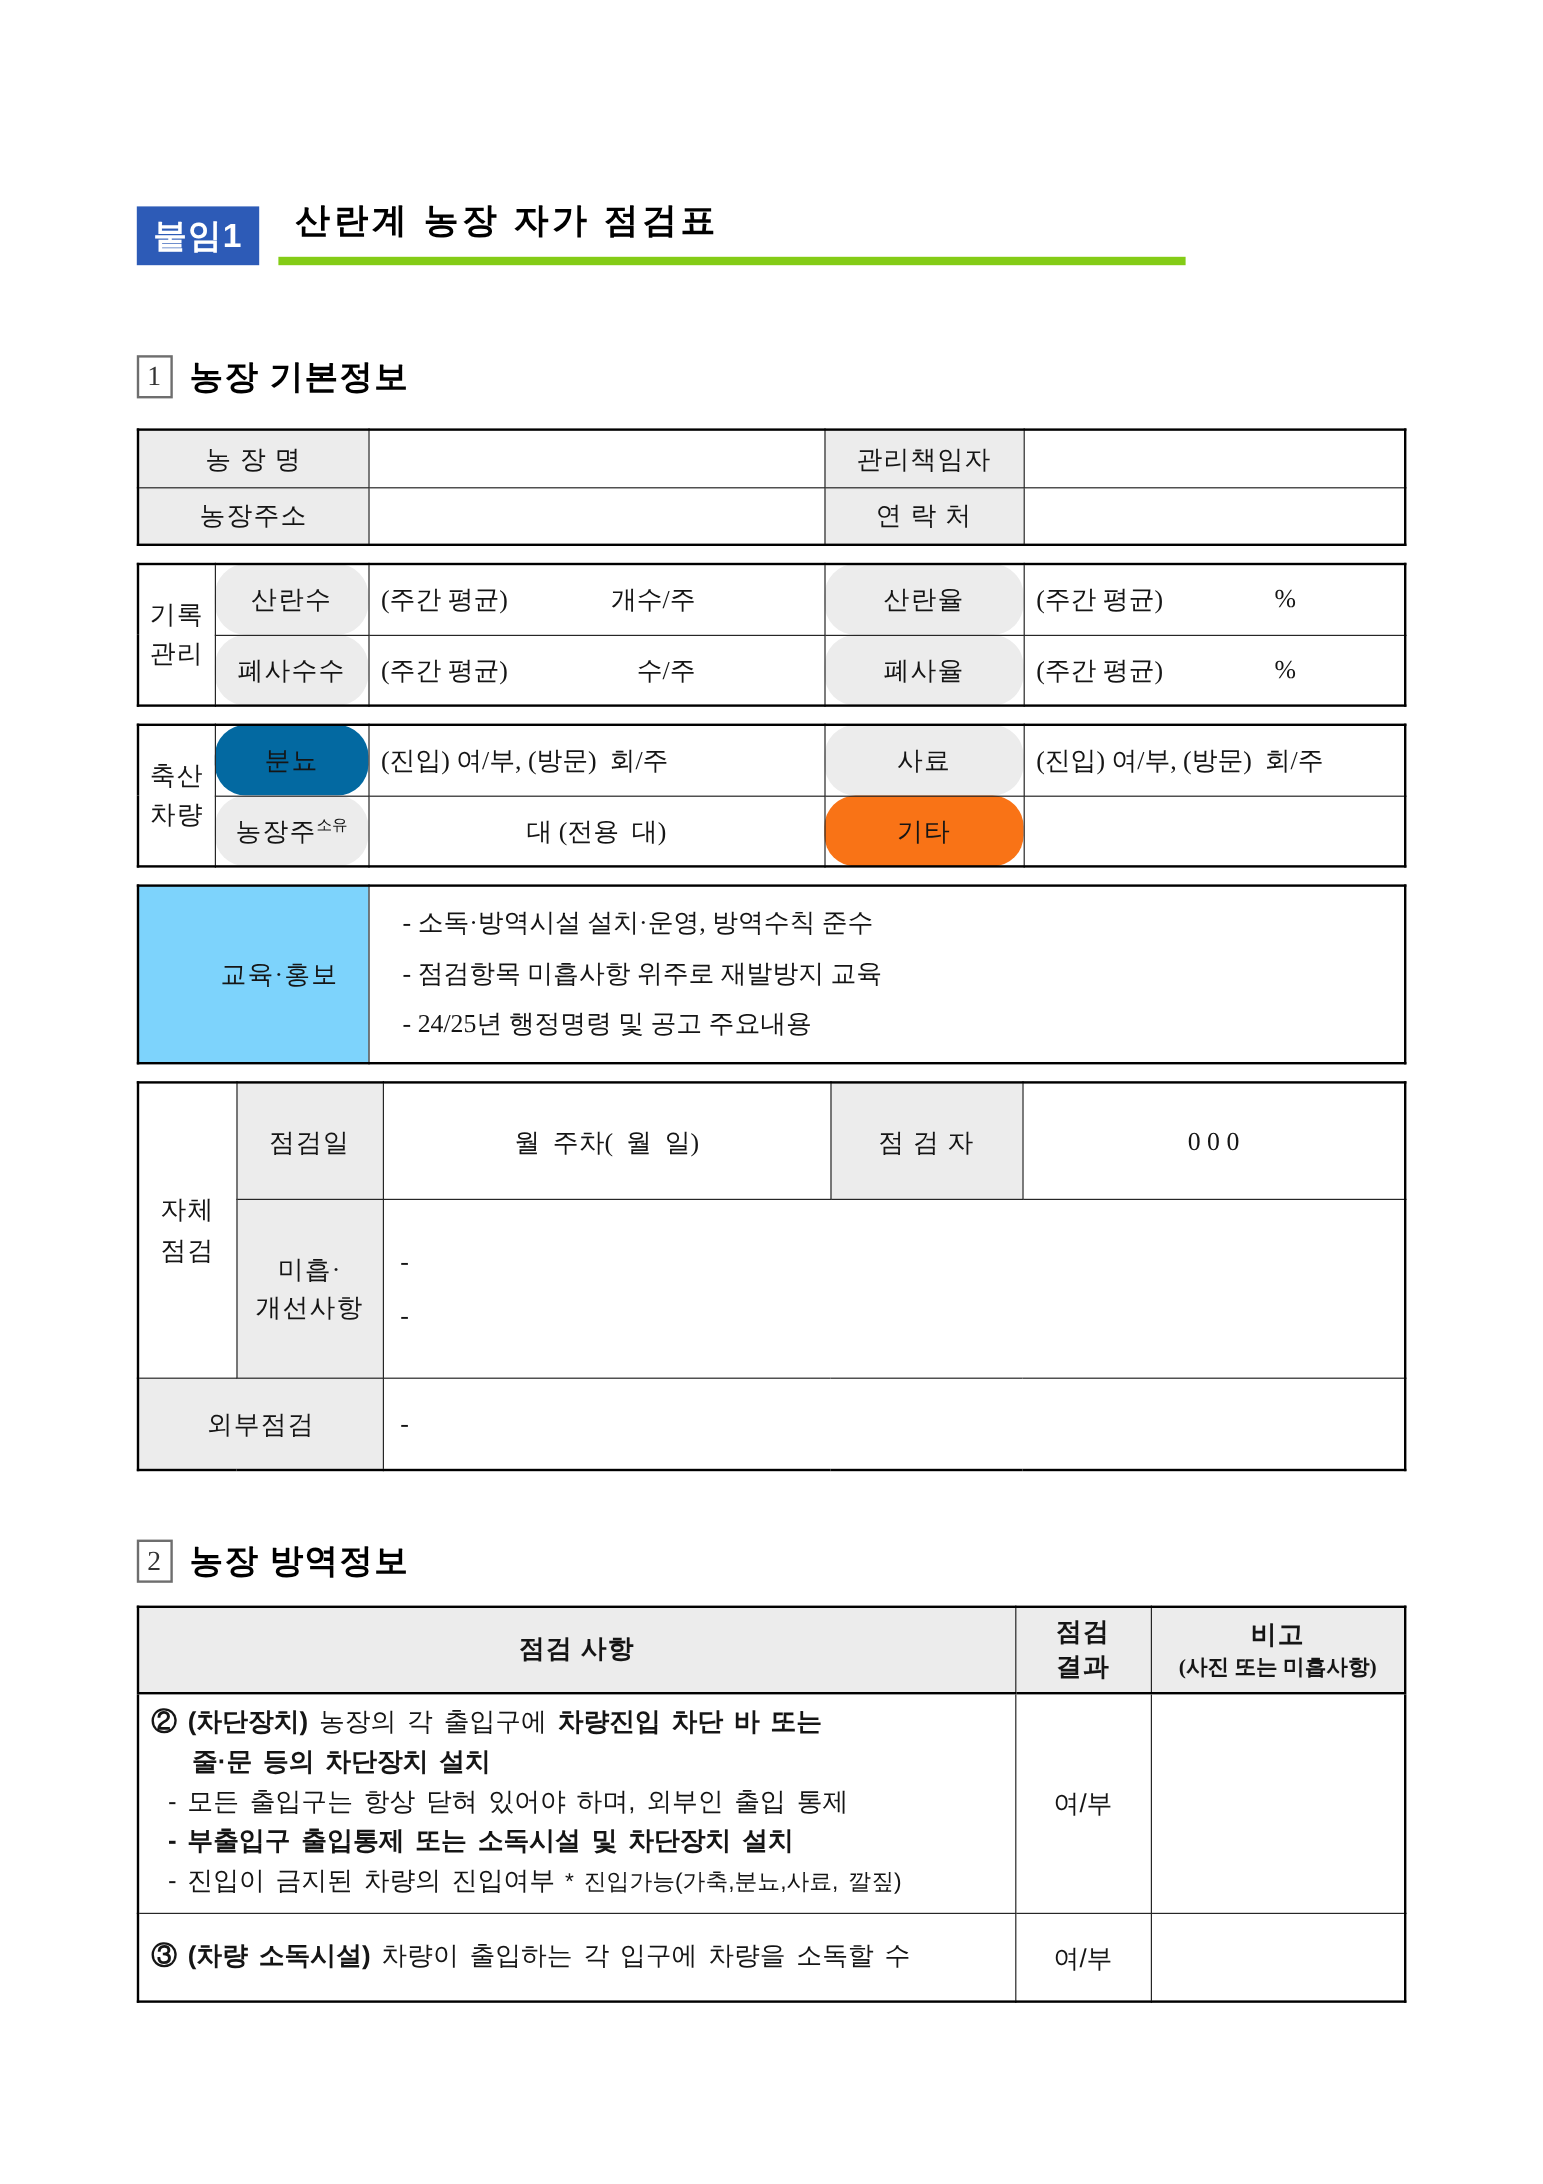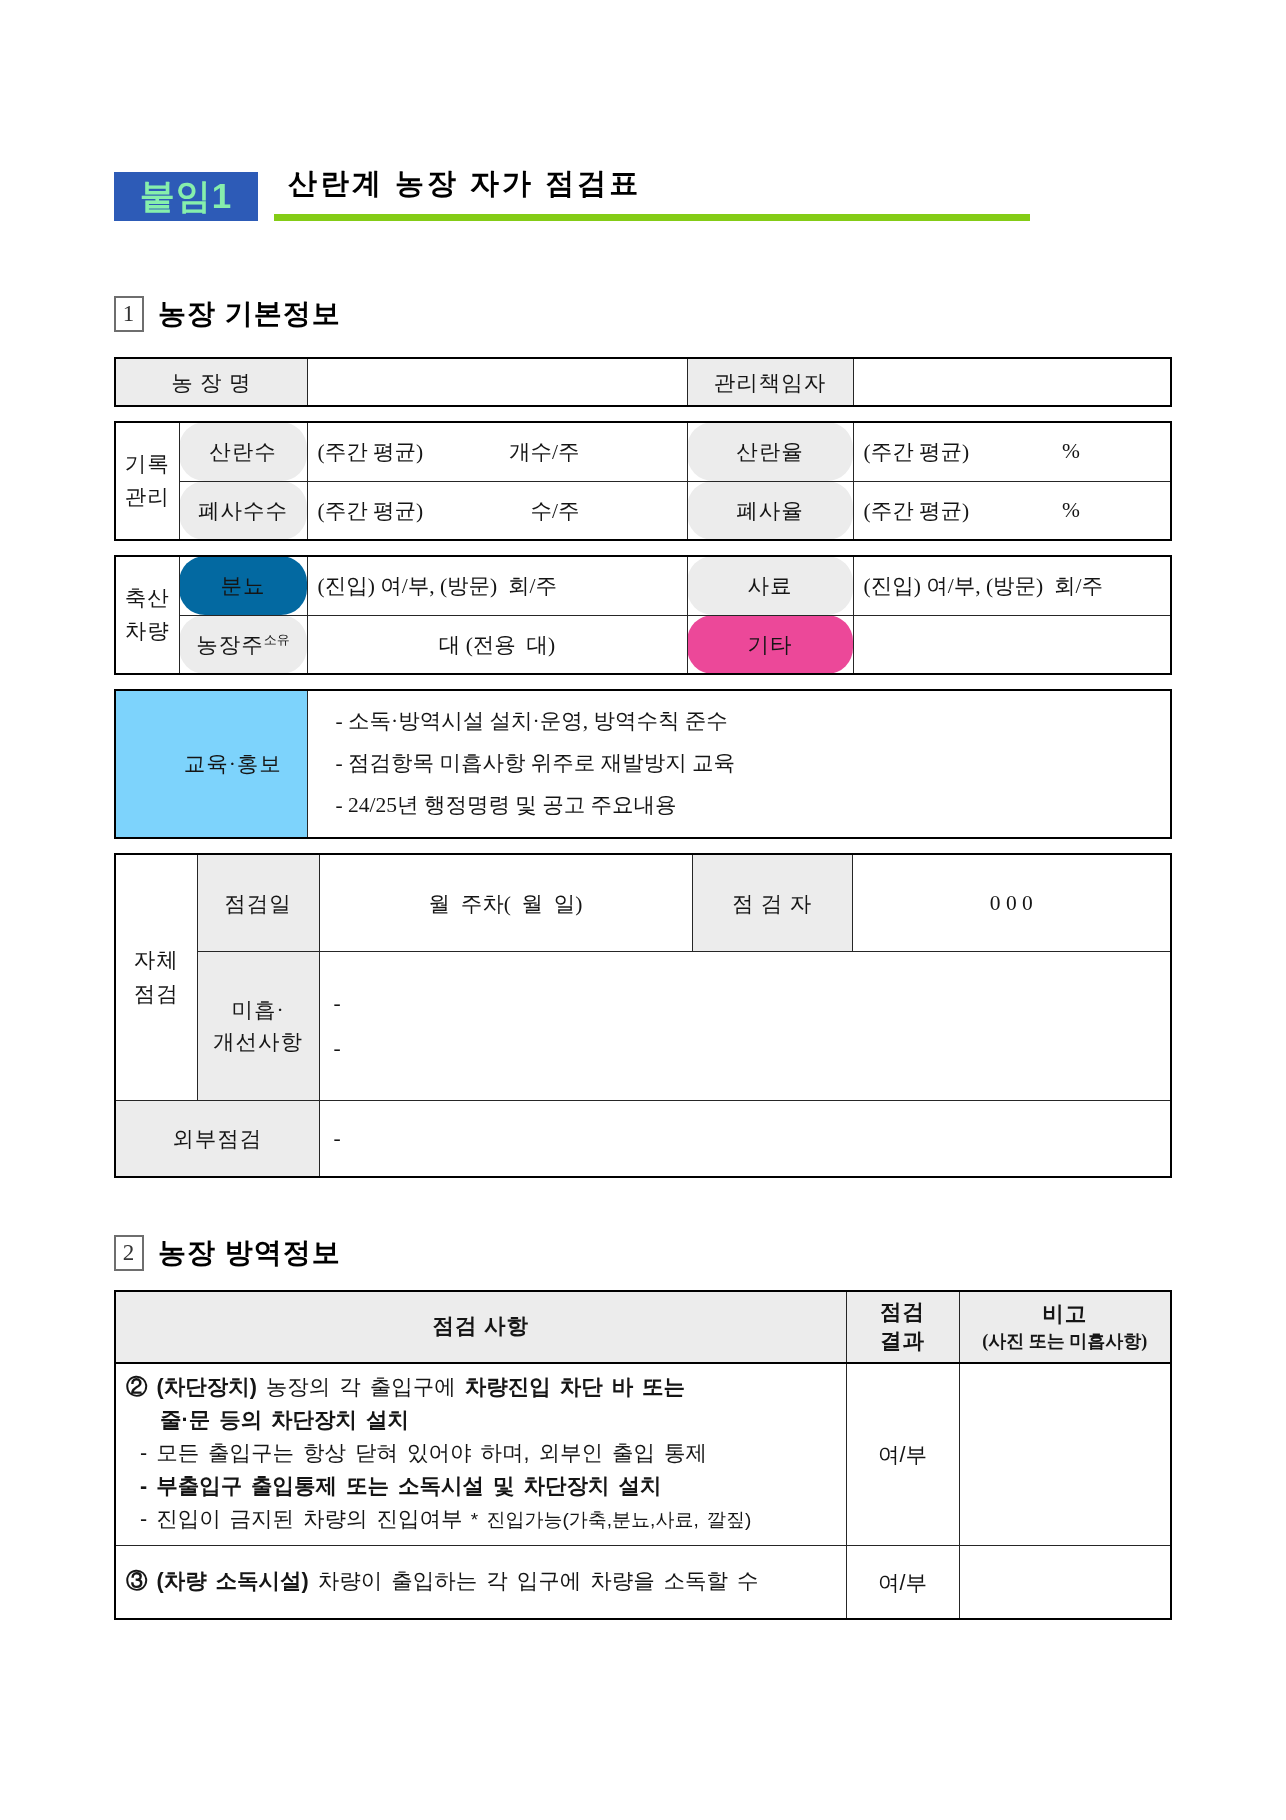--- a/index.html
+++ b/index.html
@@ -6,23 +6,23 @@
   html,body { background:#fff; }
   body {
     width:1286px; height:1820px; position:relative; overflow:hidden;
     font-family:"Liberation Serif", serif; color:#151515;
   }
   .content { margin-left:114px; width:1056px; }
 
   
   .doc-header { display:flex; align-items:flex-end; padding-top:164px; }
   .badge {
-    width:144px; height:49px; display:flex; align-items:center; justify-content:center;
-    color:#86efac; font-family:"Liberation Sans", sans-serif; font-weight:bold;
-    font-size:35px; letter-spacing:1px; flex:0 0 auto;
+    width:102px; height:49px; display:flex; align-items:center; justify-content:center;
+    color:#ffffff; font-family:"Liberation Sans", sans-serif; font-weight:bold;
+    font-size:28px; letter-spacing:1px; flex:0 0 auto;
   }
   .title-wrap {
     margin-left:16px; width:756px; padding:0 0 10px 14px;
     border-bottom:7px solid #84cc16;
   }
   .title {
     font-family:"Liberation Sans", sans-serif; font-weight:bold;
     font-size:29px; letter-spacing:3px; color:#000;
   }
 
@@ -106,20 +106,26 @@
         <col style="width:166px">
         <col style="width:318px">
       </colgroup>
     <tbody>
         <tr>
       <td class="lbl" style="background: rgb(236, 236, 236);">농 장 명</td>
       <td></td>
       <td class="lbl" style="background: rgb(236, 236, 236);">관리책임자</td>
       <td></td>
     </tr>
+    <tr>
+      <td class="lbl" style="background: rgb(236, 236, 236);">농장주소</td>
+      <td></td>
+      <td class="lbl" style="background: rgb(236, 236, 236);">연 락 처</td>
+      <td></td>
+    </tr>
   </tbody>
     </table>
 
   <table class="tbl t2 gap">
     <colgroup>
         <col style="width:64px">
         <col style="width:128px">
         <col style="width:380px">
         <col style="width:166px">
         <col style="width:318px">
@@ -181,21 +187,21 @@
       <td class="lbl" style="background: #0369a1;">분뇨</td>
       <td class="valpad pre">(진입) 여/부, (방문)  회/주</td>
       <td class="lbl" style="background: rgb(236, 236, 236);">사료</td>
       <td class="valpad pre">(진입) 여/부, (방문)  회/주</td>
     </tr>
     <tr>
       <td class="lbl" style="background: rgb(236, 236, 236);">
         <span>농장주</span><sup class="own">소유</sup>
       </td>
       <td class="center pre">대 (전용  대)</td>
-      <td class="lbl" style="background: #ec4899;">기타</td>
+      <td class="lbl" style="background: #f97316;">기타</td>
       <td class="valpad"></td>
     </tr>
   </tbody>
     </table>
 
   <table class="tbl t4 gap">
     <colgroup>
         <col style="width:192px">
         <col style="width:864px">
       </colgroup>

